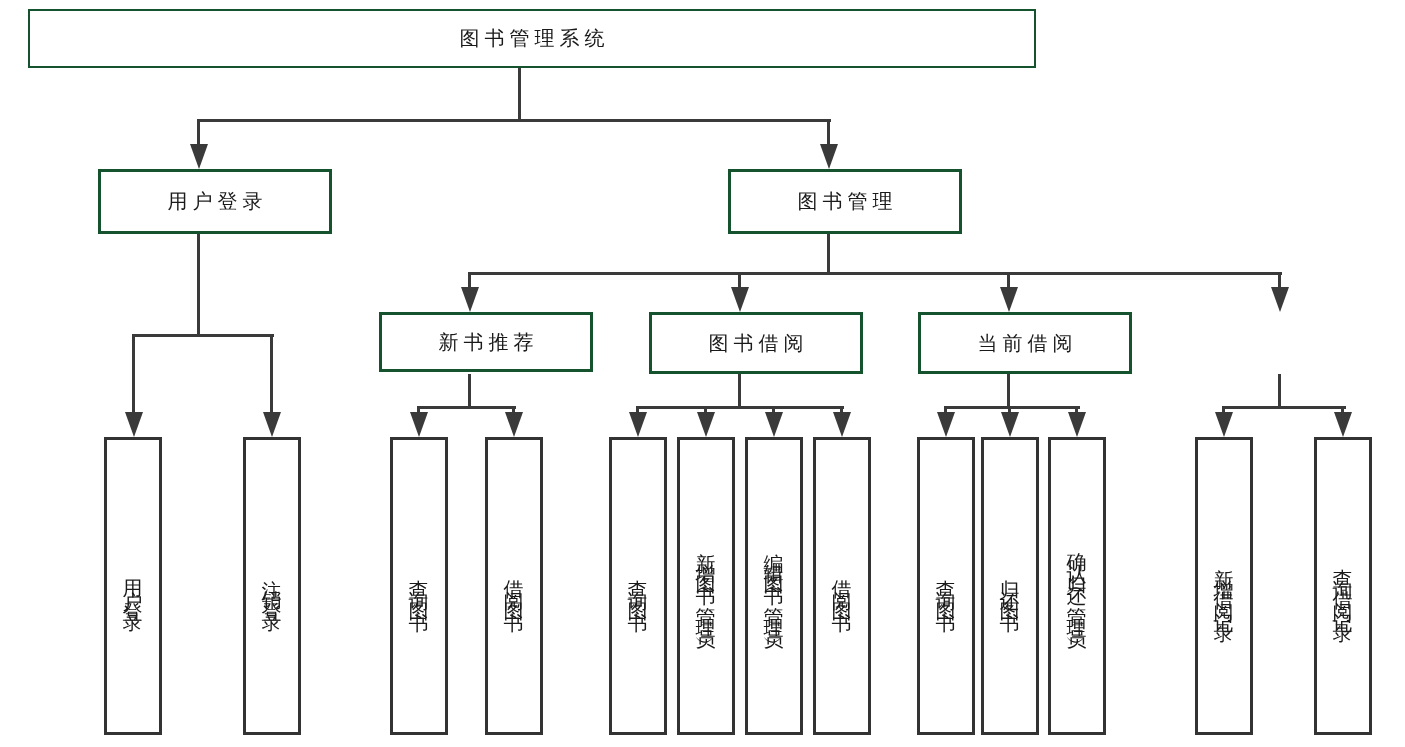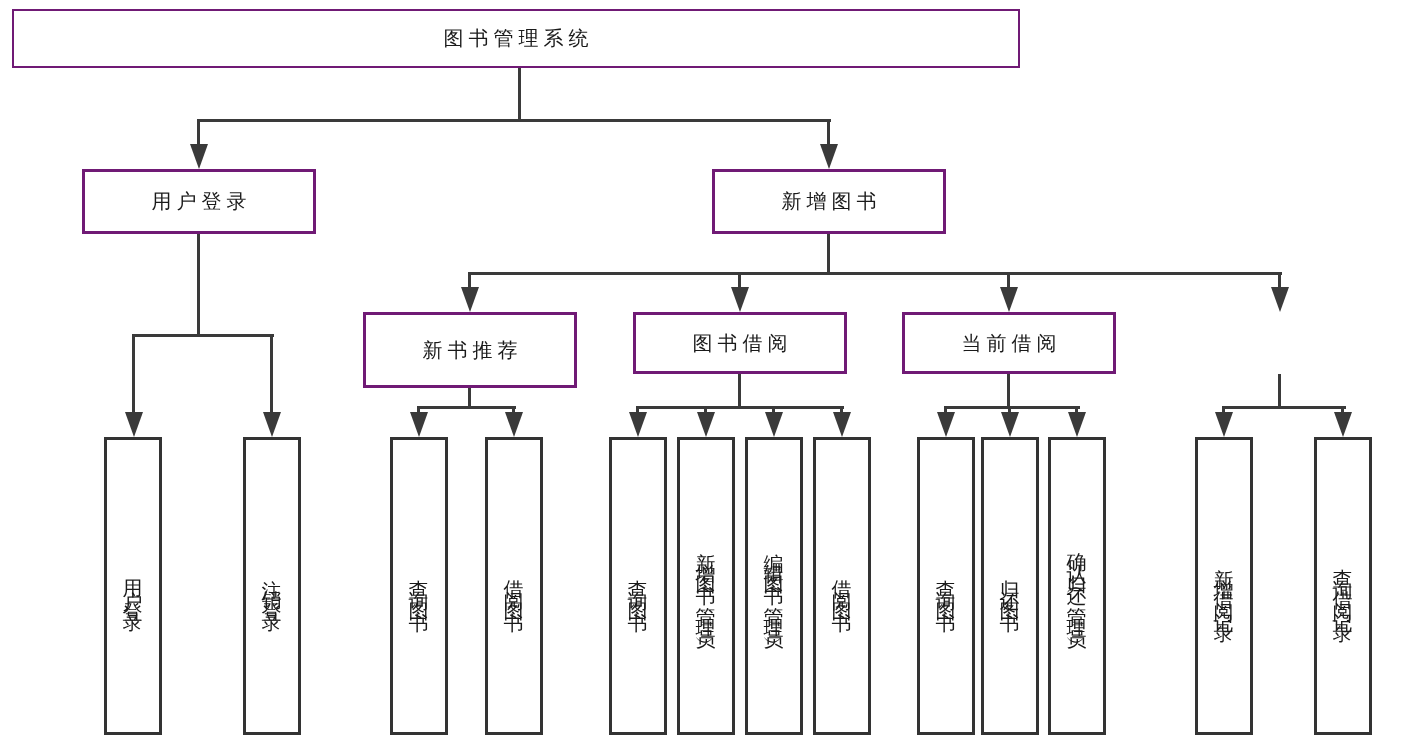--- a/index.html
+++ b/index.html
@@ -1,23 +1,23 @@
 <!DOCTYPE html>
 <html><head>
 <meta charset="utf-8">
 <style>
   html,body{margin:0;padding:0;background:#fff;}
   .stage{
     position:relative;width:1405px;height:747px;background:#ffffff;overflow:hidden;
     font-family:"Liberation Sans","DejaVu Sans",sans-serif;color:#1a1a1a;
   }
   .box{
-    position:absolute;box-sizing:border-box;background:#fff;border:3px solid #701a75;
+    position:absolute;box-sizing:border-box;background:#fff;border:3px solid #14532d;
     display:flex;align-items:center;justify-content:center;
-    font-size:20px;letter-spacing:5px;text-indent:5px;white-space:nowrap;z-index:2;
+    font-size:20px;letter-spacing:5px;text-indent:5px;white-space:nowrap;z-index:2;margin-left:16px;
   }
   .box.root{border-width:2.5px;}
   .vbox{
     position:absolute;box-sizing:border-box;background:#fff;border:3px solid #333333;
     display:flex;align-items:center;justify-content:center;
     writing-mode:vertical-rl;text-orientation:mixed;
     font-size:20px;letter-spacing:11px;line-height:1;z-index:2;
   }
   .hline,.vline{position:absolute;background:#3a3a3a;z-index:1;}
   .hline{height:3px;}
@@ -41,41 +41,41 @@
   <div class="box root" style="left:12px;top:9px;width:1008px;height:59px;">图书管理系统</div>
 
   <div class="vline" style="left:518px;top:68px;height:54px;"></div>
   <div class="hline" style="left:197px;top:119px;width:634px;"></div>
   <div class="vline" style="left:197px;top:119px;height:30px;"></div>
   <div class="arrow" style="left:190px;top:144px;"></div>
   <div class="vline" style="left:827px;top:119px;height:30px;"></div>
   <div class="arrow" style="left:820px;top:144px;"></div>
 
   <div class="box" style="left:82px;top:169px;width:234px;height:65px;">用户登录</div>
-  <div class="box" style="left:712px;top:169px;width:234px;height:65px;">新增图书</div>
+  <div class="box" style="left:712px;top:169px;width:234px;height:65px;">图书管理</div>
 
   <div class="vline" style="left:197px;top:234px;height:103px;"></div>
   <div class="hline" style="left:132px;top:334px;width:142px;"></div>
   <div class="vline" style="left:132px;top:334px;height:84px;"></div>
   <div class="arrow" style="left:125px;top:412px;"></div>
   <div class="vline" style="left:270px;top:334px;height:84px;"></div>
   <div class="arrow" style="left:263px;top:412px;"></div>
 
   <div class="vline" style="left:827px;top:234px;height:41px;"></div>
   <div class="hline" style="left:468px;top:272px;width:814px;"></div>
   <div class="vline" style="left:468px;top:272px;height:23px;"></div>
   <div class="arrow" style="left:461px;top:287px;"></div>
   <div class="vline" style="left:738px;top:272px;height:23px;"></div>
   <div class="arrow" style="left:731px;top:287px;"></div>
   <div class="vline" style="left:1007px;top:272px;height:23px;"></div>
   <div class="arrow" style="left:1000px;top:287px;"></div>
   <div class="vline" style="left:1278px;top:272px;height:23px;"></div>
   <div class="arrow" style="left:1271px;top:287px;"></div>
 
-  <div class="box" style="left:363px;top:312px;width:214px;height:76px;">新书推荐</div>
+  <div class="box" style="left:363px;top:312px;width:214px;height:60px;">新书推荐</div>
   <div class="box" style="left:633px;top:312px;width:214px;height:62px;">图书借阅</div>
   <div class="box" style="left:902px;top:312px;width:214px;height:62px;">当前借阅</div>
 
   <div class="vline" style="left:468px;top:374px;height:35px;"></div>
   <div class="hline" style="left:417px;top:406px;width:99px;"></div>
   <div class="vline" style="left:417px;top:406px;height:12px;"></div>
   <div class="arrow" style="left:410px;top:412px;"></div>
   <div class="vline" style="left:512px;top:406px;height:12px;"></div>
   <div class="arrow" style="left:505px;top:412px;"></div>
 

